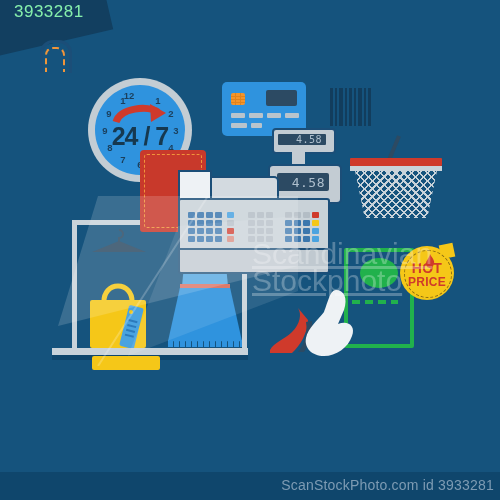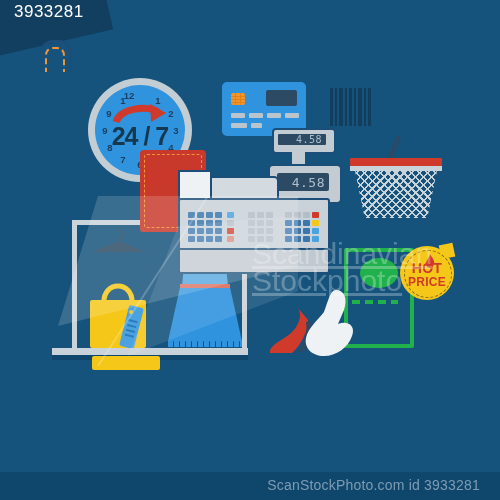--- a/index.html
+++ b/index.html
@@ -5,21 +5,21 @@
   html,body{margin:0;padding:0;background:#15537d;}
   body{width:500px;height:500px;overflow:hidden;position:relative;
        font-family:"Liberation Sans",sans-serif;}
   .stage{position:absolute;inset:0;background:#15537d;}
   .abs{position:absolute;}
 
   
   #corner-ribbon{left:-16px;top:-34px;width:122px;height:78px;background:#123f60;
      transform:rotate(-13deg);}
   #corner-ribbon-id{left:14px;top:2px;font-size:17px;letter-spacing:.5px;
-     color:#ffffff;font-family:"Liberation Sans",sans-serif;}
+     color:#86efac;font-family:"Liberation Sans",sans-serif;}
 
   
   #clock{left:88px;top:78px;width:104px;height:104px;border-radius:50%;
      background:#c3cdd4;}
   #clock-face{left:7px;top:7px;width:90px;height:90px;border-radius:50%;
      background:#2f93de;}
   .clk-num{position:absolute;color:#1b3f5c;font-size:9.5px;font-weight:700;
      width:14px;text-align:center;font-family:"Liberation Sans",sans-serif;}
   #clock-text{left:0;top:44px;width:104px;text-align:center;color:#16384f;
      font-size:25px;font-weight:700;letter-spacing:-1px;
@@ -136,21 +136,21 @@
 
   
   #title{left:0;top:408px;width:500px;text-align:center;color:#ffffff;
      font-size:42px;font-family:"Liberation Sans",sans-serif;font-weight:400;}
 
   
   #wm-center{left:252px;top:240px;color:rgba(255,255,255,.28);font-size:30px;
      line-height:27px;font-family:"Liberation Sans",sans-serif;letter-spacing:0px;text-decoration:underline;}
   #wm-diag{left:58px;top:196px;width:240px;height:170px;pointer-events:none;}
   #wm-bottom-bar{left:0;top:472px;width:500px;height:28px;background:#0f466c;}
-  #wm-bottom{right:20px;top:477px;color:#7d9bb3;font-size:14px;
+  #wm-bottom{right:6px;top:477px;color:#7d9bb3;font-size:14px;
      font-family:"Liberation Sans",sans-serif;letter-spacing:.2px;}
 </style>
 </head>
 <body>
 
 <div class="stage">
 
   <div class="abs" id="corner-ribbon"></div>
   <div class="abs" id="corner-ribbon-id">3933281</div>
 

